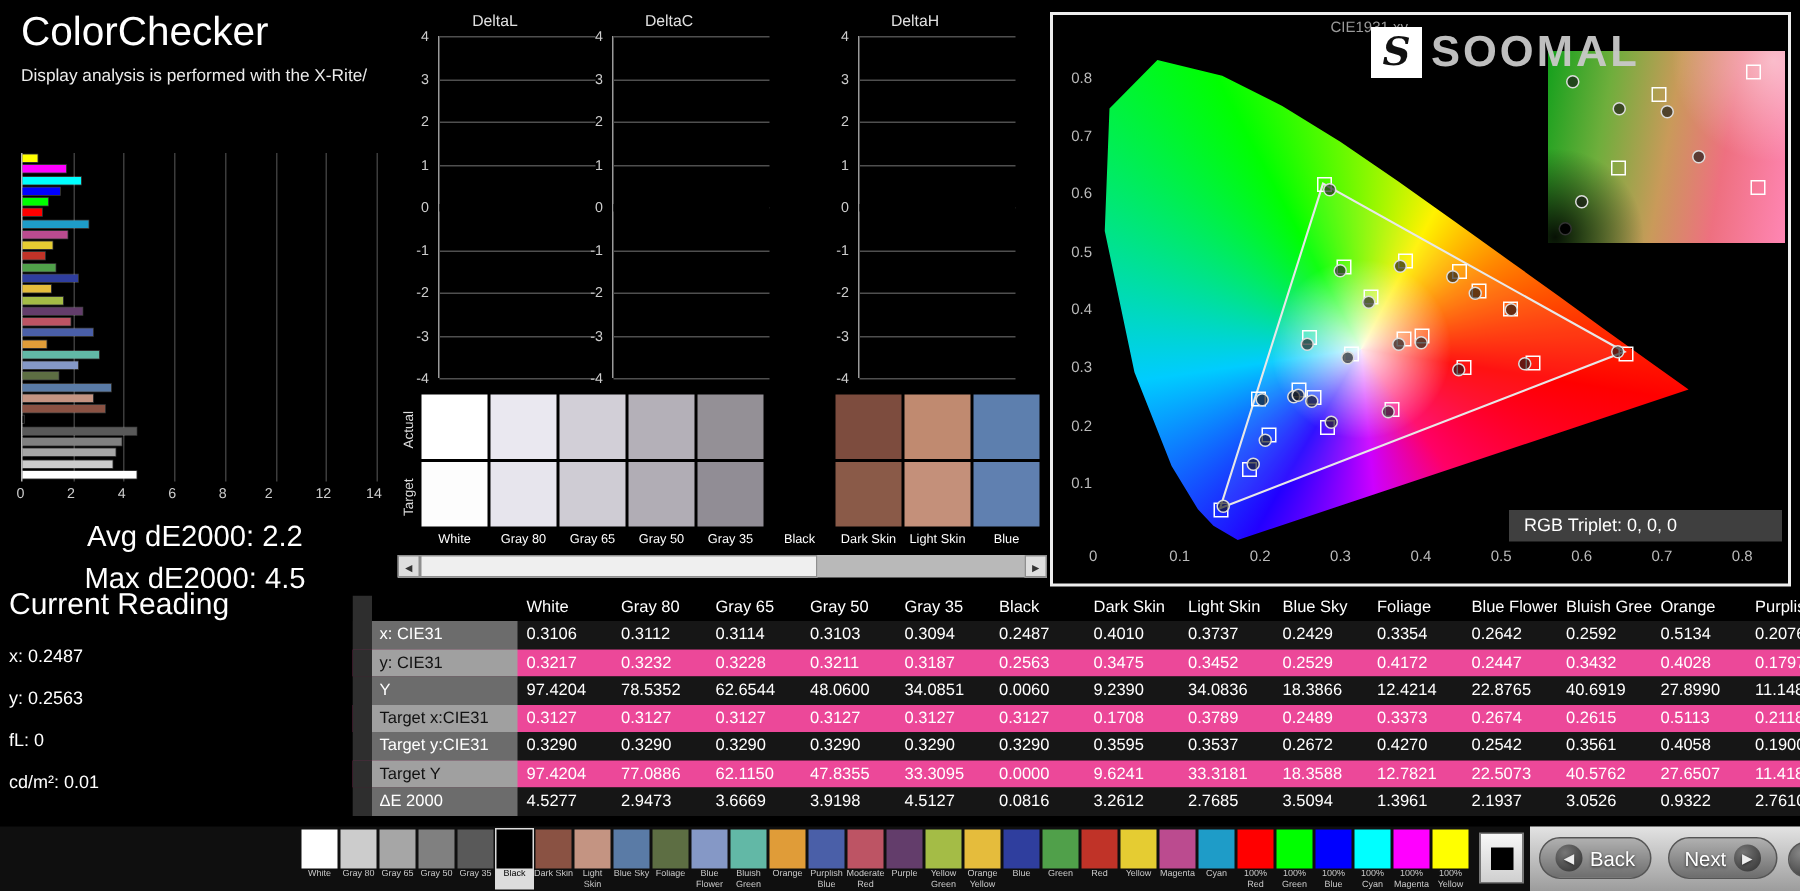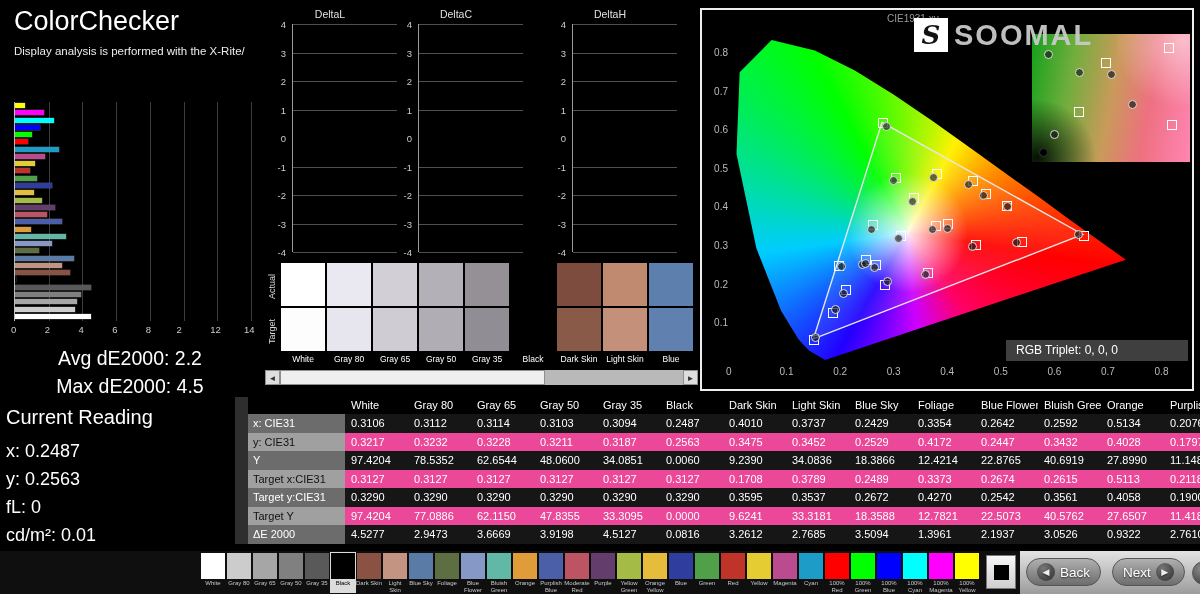--- a/index.html
+++ b/index.html
@@ -12,23 +12,23 @@
   .title{left:14px;top:6px;font-size:27px;color:#fff}
   .subtitle{left:14px;top:44px;font-size:11.5px;color:#ececec;line-height:15px}
   .deltae{left:14px;top:86px;width:242px;height:258px}
   .ctitle{position:absolute;top:0;left:0;right:0;text-align:center;font-size:10.5px;color:#e0e0e0}
   .deplot{position:absolute;left:0;top:16px;width:236px;height:219px;border-left:1px solid #b5b5b5}
   .vgrid{position:absolute;top:0;bottom:0;width:1px;background:#3c3c3c}
   .debar{position:absolute;left:0;height:5px;box-shadow:0 0 0 0.5px rgba(255,255,255,.25)}
   .deaxis{position:absolute;left:0;top:238px;width:250px;height:12px;font-size:9.5px;color:#ccc}
   .xtick{position:absolute;top:0}
   .avgmax{left:0;top:344px;width:260px;text-align:center;font-size:19.5px;line-height:28px;color:#fff}
-  .curread{left:6px;top:406px}
+  .curread{left:6px;top:392px}
   .crtitle{font-size:20px;margin-bottom:8px}
-  .crline{font-size:18px;line-height:28px}
+  .crline{font-size:12px;line-height:28px}
 
   
   .mini{top:8px;width:136px;height:252px}
   .mplot{position:absolute;left:30px;top:16px;width:104px;height:228px;border-left:1px solid #9a9a9a}
   .ylabels{position:absolute;left:0;top:16px;width:26px;height:228px;font-size:9.5px;color:#ccc}
   .ylab{position:absolute;right:2px}
   .hgrid{position:absolute;left:0;right:0;height:1px;background:#4f4f4f}
   .zeroband{position:absolute;left:0;right:0;height:5px;background:#000}
 
   
@@ -200,21 +200,21 @@
         <div class="hgrid" style="top: 57px;"></div>
         <div class="hgrid" style="top: 85.5px;"></div>
         <div class="hgrid" style="top: 114px;"></div>
         <div class="hgrid" style="top: 142.5px;"></div>
         <div class="hgrid" style="top: 171px;"></div>
         <div class="hgrid" style="top: 199.5px;"></div>
         <div class="hgrid" style="top: 228px;"></div>
         <div class="zeroband" style="top: 112px;"></div>
       </div>
   </div>
-  <div class="abs mini" style="left:388px">
+  <div class="abs mini" style="left:378px">
     <div class="ctitle">DeltaC</div>
     <div class="ylabels">
         <div class="ylab" style="top: -5px;">4</div>
         <div class="ylab" style="top: 23.5px;">3</div>
         <div class="ylab" style="top: 52px;">2</div>
         <div class="ylab" style="top: 80.5px;">1</div>
         <div class="ylab" style="top: 109px;">0</div>
         <div class="ylab" style="top: 137.5px;">-1</div>
         <div class="ylab" style="top: 166px;">-2</div>
         <div class="ylab" style="top: 194.5px;">-3</div>

